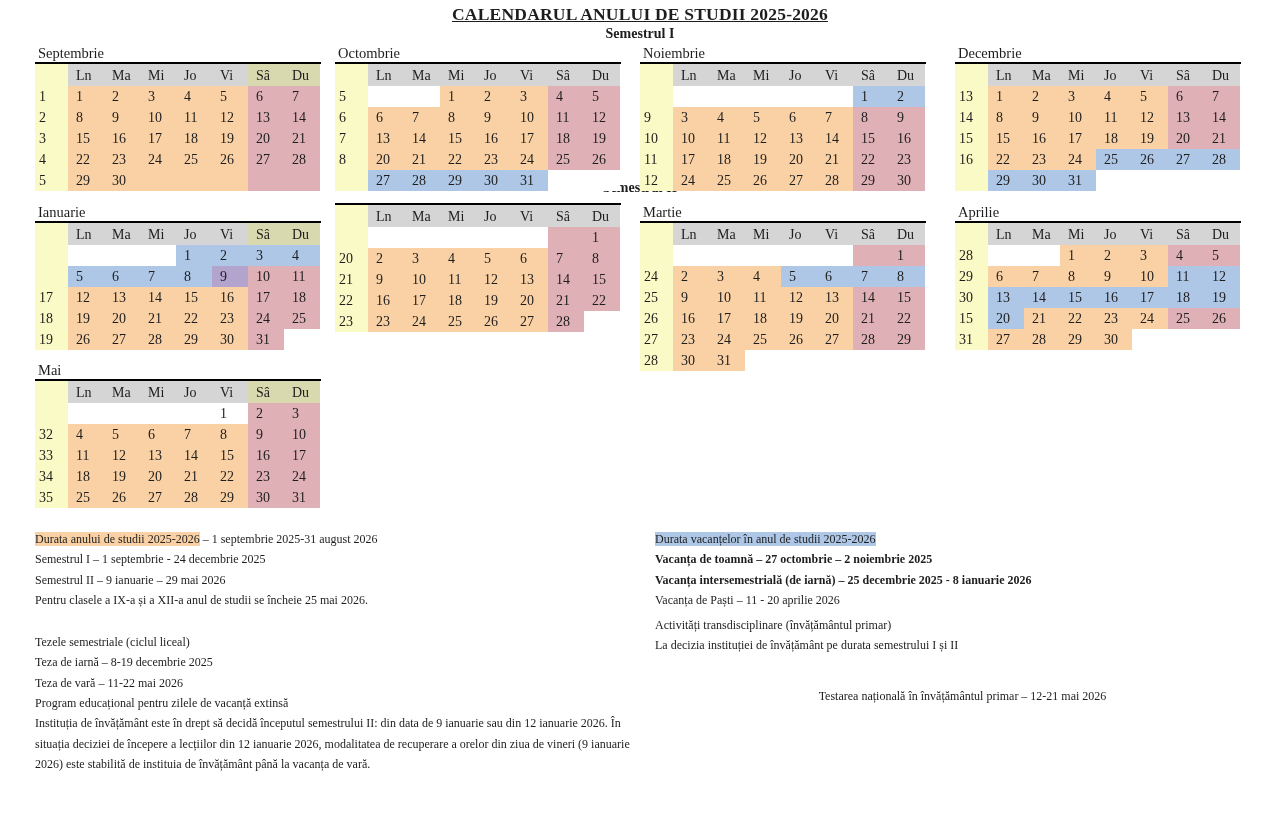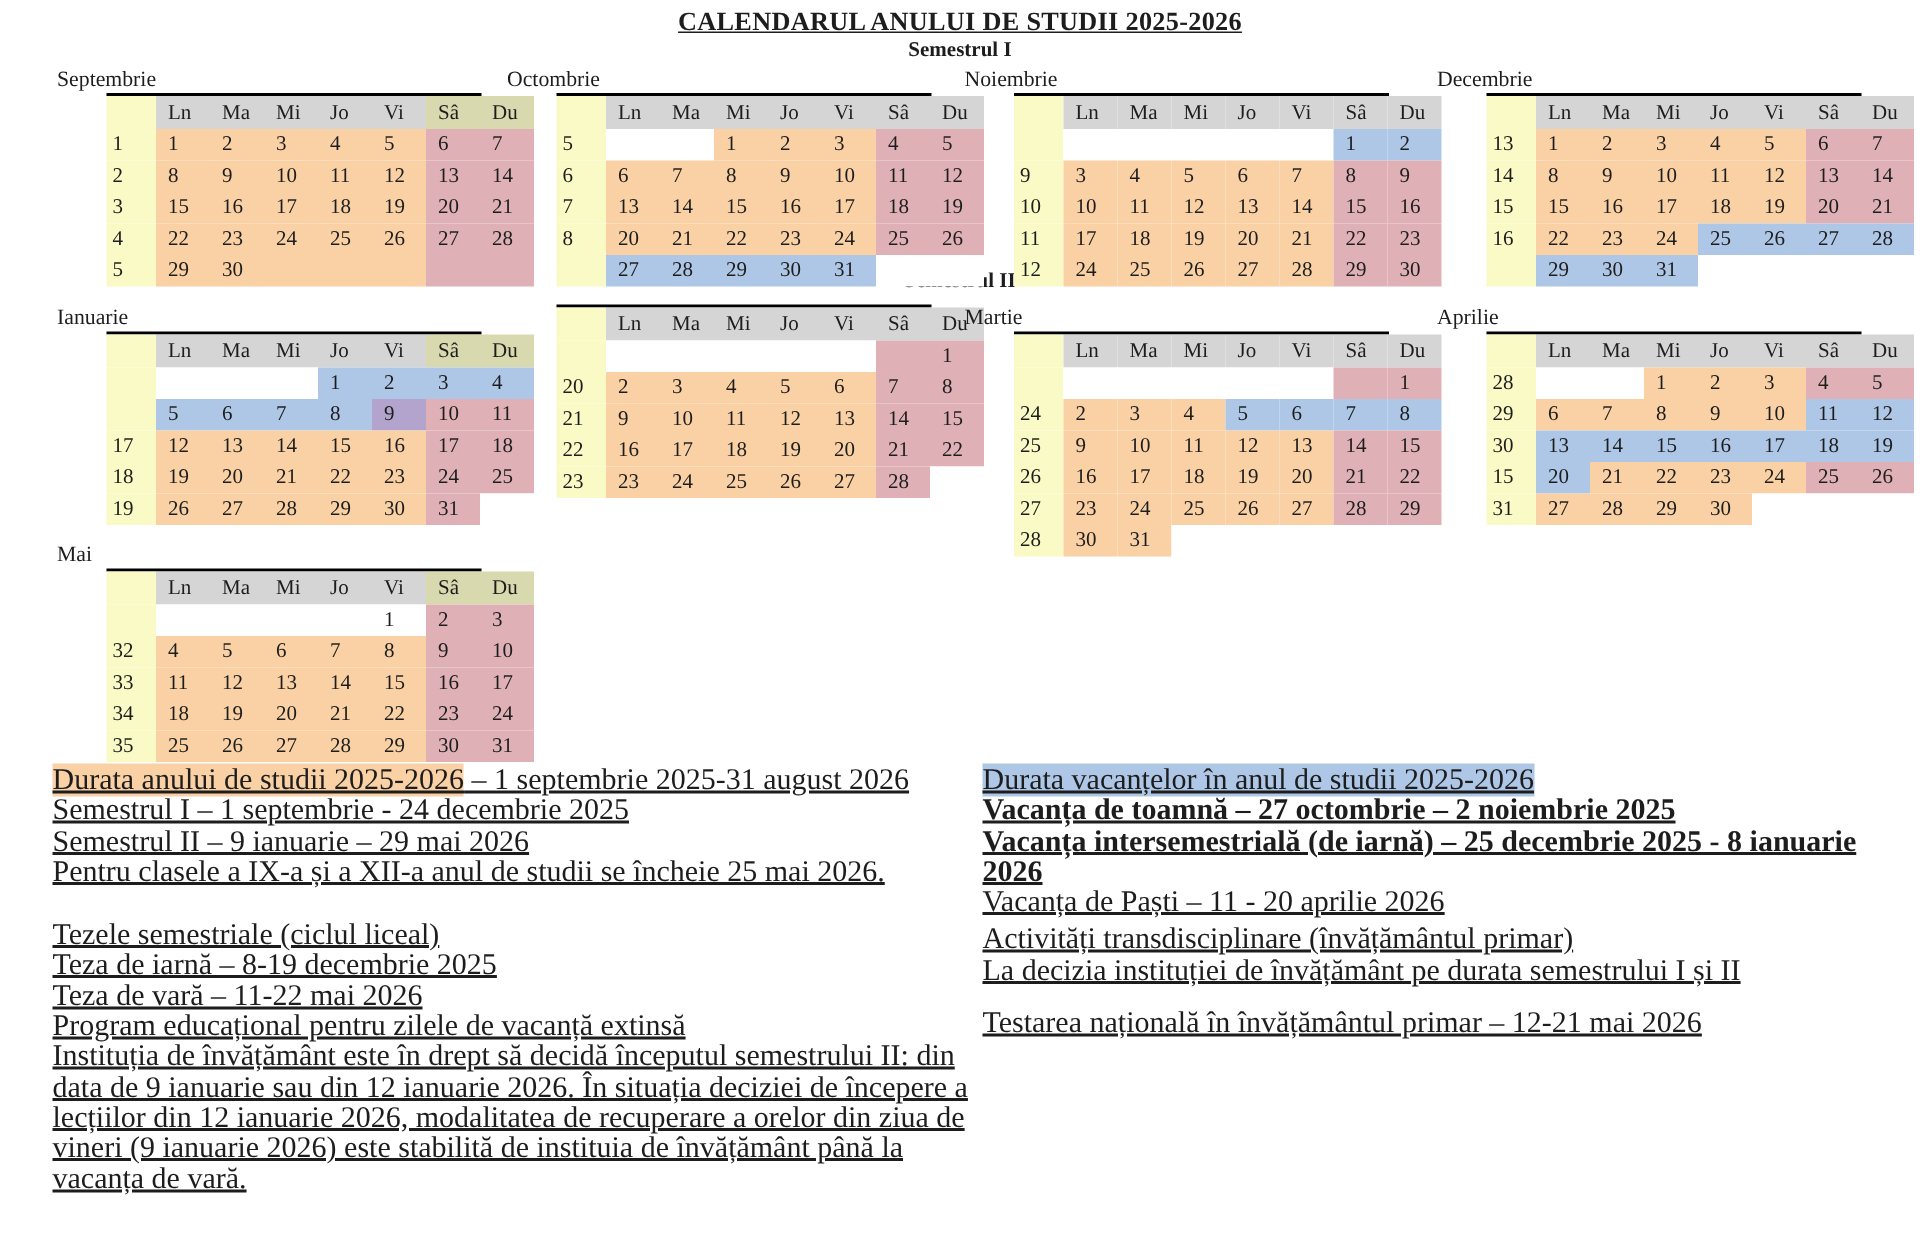--- a/index.html
+++ b/index.html
@@ -11,32 +11,32 @@
   }
   .title{position:absolute;left:0;top:4px;width:1280px;text-align:center;
     font-weight:bold;font-size:17.5px;letter-spacing:.2px;text-decoration:underline;}
   .sem-label{position:absolute;left:0;width:1280px;text-align:center;
     font-weight:bold;font-size:14px;}
   .sem1{top:26px}
   .sem2{top:180px}
   .month{position:absolute;width:286px;}
   .month-label{font-size:14.5px;height:18px;line-height:18px;padding-left:3px;}
   .month-grid{display:grid;grid-template-columns:33px repeat(7,36px);
-    border-top:2.5px solid #000;margin-left:36px;}
+    border-top:2.5px solid #000;}
   .hcell{height:22px;line-height:23px;font-size:14px;padding-left:8px;box-sizing:border-box;}
   .cell{height:21px;line-height:21px;font-size:14px;padding-left:8px;box-sizing:border-box;}
   .wkcell{background:var(--weekcol);padding-left:4px;}
   .h-gray{background:var(--hgray);}
   .h-olive{background:var(--holive);}
   .c-w{background:var(--work);}
   .c-e{background:var(--weekend);}
   .c-v{background:var(--vacation);}
   .c-s{background:var(--special);}
   .c-x{background:#ffffff;}
-  .legend{position:absolute;top:510px;font-size:20px;line-height:20.3px;text-decoration:underline;}
+  .legend{position:absolute;top:529px;font-size:12px;line-height:20.3px;}
   #legend-left{left:35px;width:618px;}
   #legend-right{left:655px;width:615px;}
   .legend-line.bold{font-weight:bold;}
   .hl-orange{background:var(--work);}
   .hl-blue{background:var(--vacation);}
 </style>
 </head>
 <body style="--work: #f9d1a5; --weekend: #dfb1b6; --vacation: #aec7e6; --special: #b2a4cd; --weekcol: #fafac6; --hgray: #d5d5d5; --holive: #d9d9b0;">
 
 <div class="title">CALENDARUL ANULUI DE STUDII 2025-2026</div>
@@ -539,14 +539,14 @@
     <div class="legend-line"><span>Program educațional pentru zilele de vacanță extinsă</span></div>
     <div class="legend-line"><span>Instituția de învățământ este în drept să decidă începutul semestrului II: din data de 9 ianuarie sau din 12 ianuarie 2026. În situația deciziei de începere a lecțiilor din 12 ianuarie 2026, modalitatea de recuperare a orelor din ziua de vineri (9 ianuarie 2026) este stabilită de instituia de învățământ până la vacanța de vară.</span></div>
   </div>
 <div id="legend-right" class="legend">
     <div class="legend-line"><span class="hl-blue">Durata vacanțelor în anul de studii 2025-2026</span></div>
     <div class="legend-line bold"><span>Vacanța de toamnă – 27 octombrie – 2 noiembrie 2025</span></div>
     <div class="legend-line bold"><span>Vacanța intersemestrială (de iarnă) – 25 decembrie 2025 - 8 ianuarie 2026</span></div>
     <div class="legend-line"><span>Vacanța de Paști – 11 - 20 aprilie 2026</span></div>
     <div class="legend-line" style="margin-top: 5px;"><span>Activități transdisciplinare (învățământul primar)</span></div>
     <div class="legend-line"><span>La decizia instituției de învățământ pe durata semestrului I și II</span></div>
-    <div class="legend-line" style="margin-top: 15px;"><span>Testarea națională în învățământul primar – 12-21 mai 2026</span></div>
+    <div class="legend-line" style="margin-top: 30px; text-align: center;"><span>Testarea națională în învățământul primar – 12-21 mai 2026</span></div>
   </div>
 
 </body></html>

